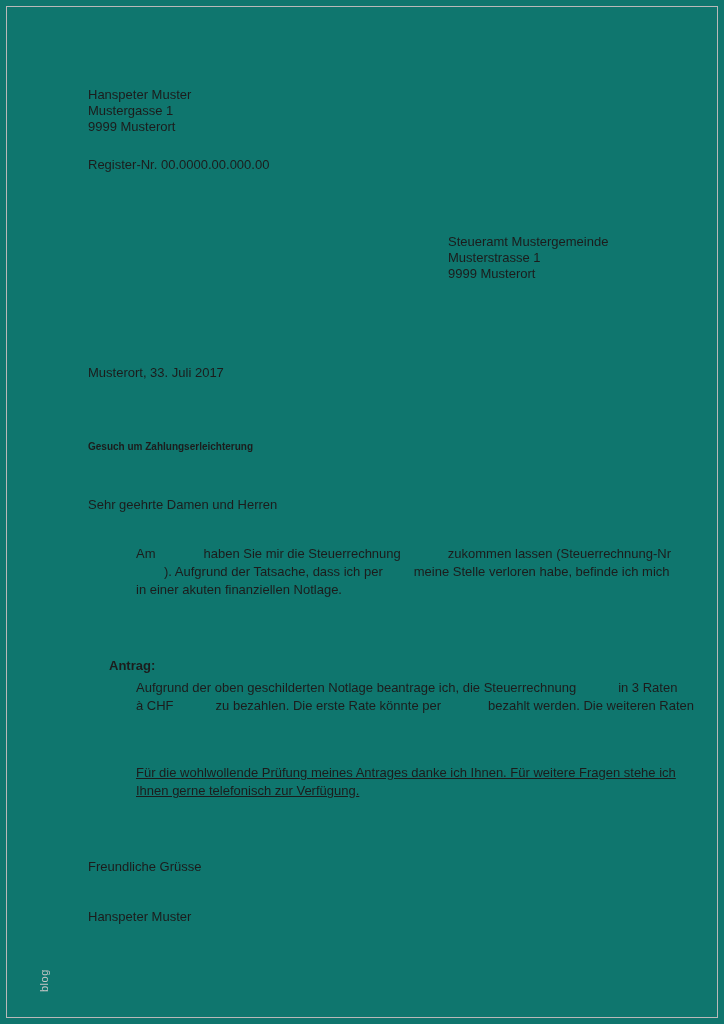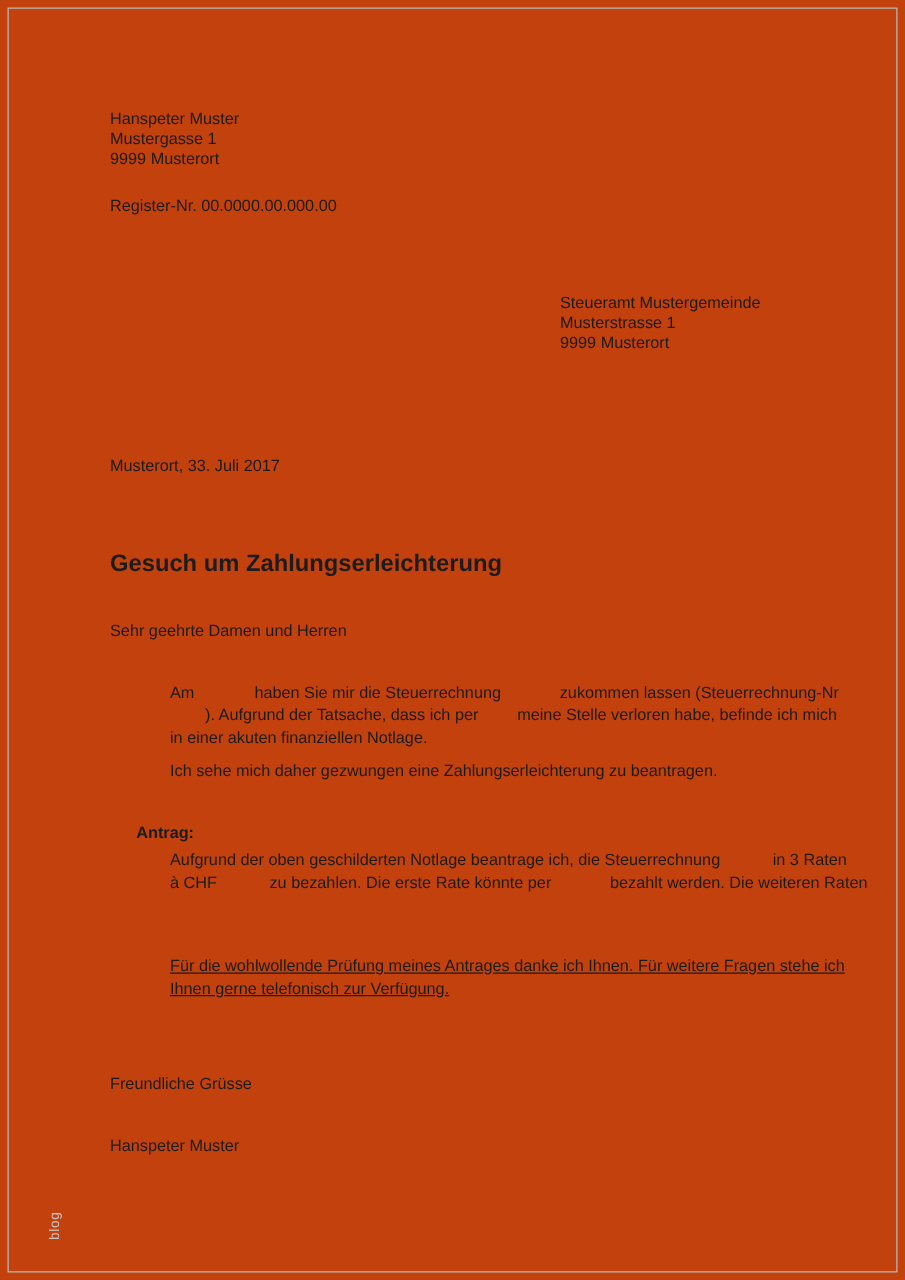--- a/index.html
+++ b/index.html
@@ -4,38 +4,38 @@
 <style>
   html, body {
     margin: 0;
     padding: 0;
     background: #ffffff;
   }
   .page {
     position: relative;
     width: 724px;
     height: 1024px;
-    background: #c2410c;
+    background: #0f766e;
     font-family: "Liberation Sans", "DejaVu Sans", sans-serif;
     font-size: 13px;
     color: #1c1c1c;
     overflow: hidden;
   }
   .frame {
     position: absolute;
     inset: 6px;
     border: 1px solid #b9b9b9;
     pointer-events: none;
   }
   .abs { position: absolute; }
   .block { line-height: 16px; }
   .para  { line-height: 18px; margin-left: 48px; }
   .line  { white-space: nowrap; }
   .bold  { font-weight: bold; }
-  .subject { font-size: 19px; font-weight: bold; text-align: center; }
+  .subject { font-size: 10px; font-weight: bold; text-align: center; }
   .blank {
     display: inline-block;
     height: 1px;
     vertical-align: baseline;
   }
   .b28 { width: 28px; }
   .b30 { width: 31px; }
   .b42 { width: 42px; }
   .b46 { width: 47px; }
   .b48 { width: 48px; }
@@ -81,21 +81,20 @@
       <span>Am</span><span class="blank b48"></span><span>haben Sie mir die Steuerrechnung</span><span class="blank b46"></span><span>zukommen lassen (Steuerrechnung-Nr</span>
     </div>
     <div class="line">
       <span class="blank b28"></span><span>). Aufgrund der Tatsache, dass ich per</span><span class="blank b30"></span><span>meine Stelle verloren habe, befinde ich mich</span>
     </div>
     <div class="line">
       <span>in einer akuten finanziellen Notlage.</span>
     </div>
   </div>
 
-  <div class="abs para" style="left:88px; top:608px;">Ich sehe mich daher gezwungen eine Zahlungserleichterung zu beantragen.</div>
 
   <div class="abs bold" style="left:88px; top:658px;margin-left:21px;">Antrag:</div>
 
   <div class="abs para" style="left:88px; top:679px;">
     <div class="line">
       <span>Aufgrund der oben geschilderten Notlage beantrage ich, die Steuerrechnung</span><span class="blank b42"></span><span>in 3 Raten</span>
     </div>
     <div class="line">
       <span>à CHF</span><span class="blank b42"></span><span>zu bezahlen. Die erste Rate könnte per</span><span class="blank b46"></span><span>bezahlt werden. Die weiteren Raten</span>
     </div>

